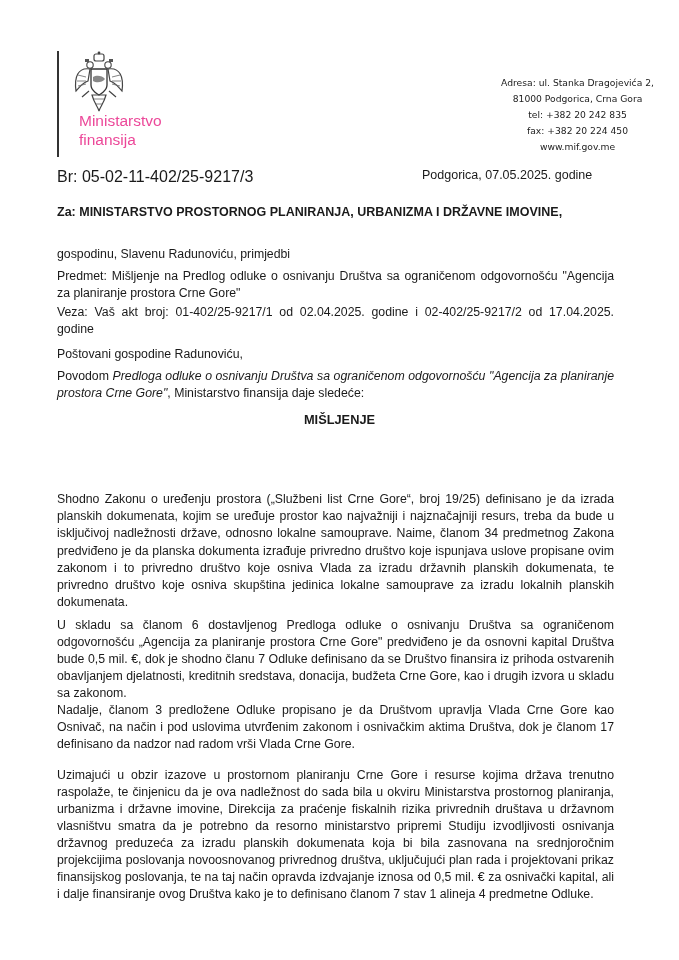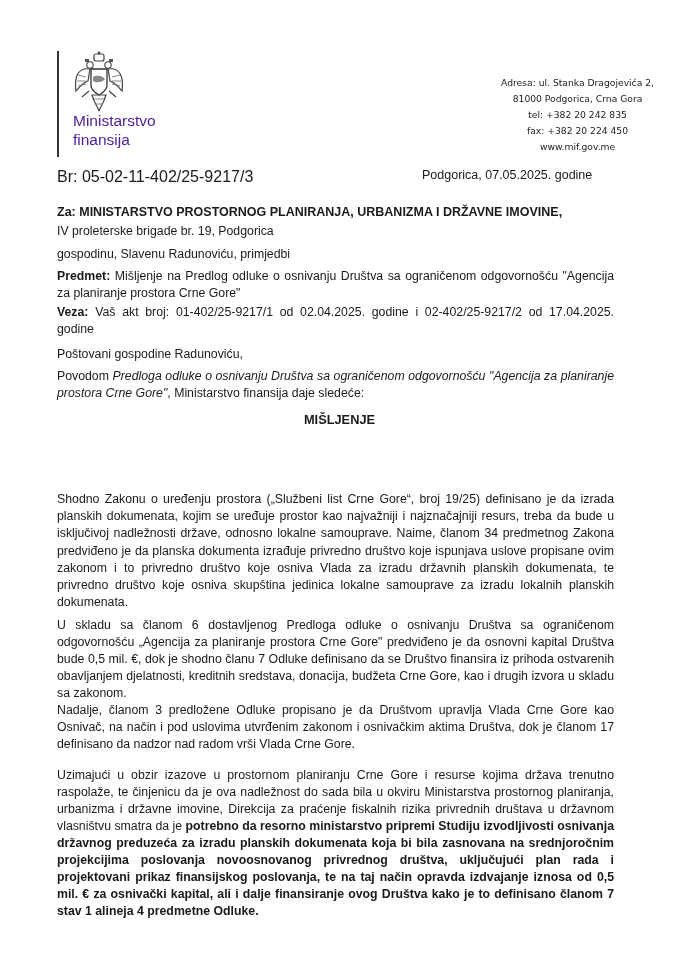--- a/index.html
+++ b/index.html
@@ -3,30 +3,30 @@
 <meta charset="utf-8">
 <style>
   html, body { margin: 0; padding: 0; background: #ffffff; }
   body { width: 679px; height: 960px; position: relative; overflow: hidden;
          font-family: "Liberation Sans", sans-serif; color: #1a1a1a; }
   .page { position: absolute; left: 0; top: 0; width: 679px; height: 960px; background: #fff; }
 
   .logo-block { position: absolute; left: 57px; top: 51px; width: 120px; height: 106px; }
   .logo-line { position: absolute; left: 0; top: 0; width: 2px; height: 106px; background: #333; }
   .crest { position: absolute; left: 15px; top: 0; width: 54px; height: 62px; }
-  .ministry-name { position: absolute; left: 16px; top: 60px; font-size: 15.5px; line-height: 19px; color: #4c1d95; }
+  .ministry-name { position: absolute; left: 22px; top: 60px; font-size: 15.5px; line-height: 19px; color: #ec4899; }
 
   .contact { position: absolute; right: 25px; top: 55px; text-align: center; font-family: "DejaVu Sans", sans-serif;
              font-size: 9.2px; line-height: 16px; color: #222; margin-top: 20px; }
 
   .ref-number { position: absolute; left: 57px; top: 168px; font-size: 16px; }
   .date-line { position: absolute; left: 422px; top: 168px; font-size: 12.5px; }
 
   .body-text { position: absolute; left: 57px; width: 557px; font-size: 12.3px; line-height: 17px; text-align: justify; }
-  .bold { font-weight: bold; }
+  .bold { font-weight: normal; }
   .italic { font-style: italic; }
 
   .to-line { top: 204px; font-weight: bold; font-size: 12.5px; white-space: nowrap; text-align: left; }
   .to-addr { top: 223px; text-align: left; }
   .recipient { top: 246px; text-align: left; }
   .subject { top: 268px; }
   .veza { top: 304px; }
   .greeting { top: 346px; text-align: left; }
   .intro { top: 368px; }
   .heading { position: absolute; left: 0; width: 679px; top: 412px; text-align: center; font-weight: bold; font-size: 12.8px; }
@@ -79,21 +79,20 @@
     <div>www.mif.gov.me</div>
   </div>
 
   <div class="ref-number">Br: 05-02-11-402/25-9217/3</div>
   <div class="date-line">Podgorica, 07.05.2025. godine</div>
 
   <div class="body-text to-line">
     <span>Za:</span>
     <span>MINISTARSTVO PROSTORNOG PLANIRANJA, URBANIZMA I DRŽAVNE IMOVINE,</span>
   </div>
-  <div class="body-text to-addr">IV proleterske brigade br. 19, Podgorica</div>
   <div class="body-text recipient">gospodinu, Slavenu Radunoviću, primjedbi</div>
 
   <div class="body-text subject">
     <span class="bold">Predmet:</span>
     <span>Mišljenje na Predlog odluke o osnivanju Društva sa ograničenom odgovornošću "Agencija za planiranje prostora Crne Gore"</span>
   </div>
 
   <div class="body-text veza">
     <span class="bold">Veza:</span>
     <span>Vaš akt broj: 01-402/25-9217/1 od 02.04.2025. godine i 02-402/25-9217/2 od 17.04.2025. godine</span>

